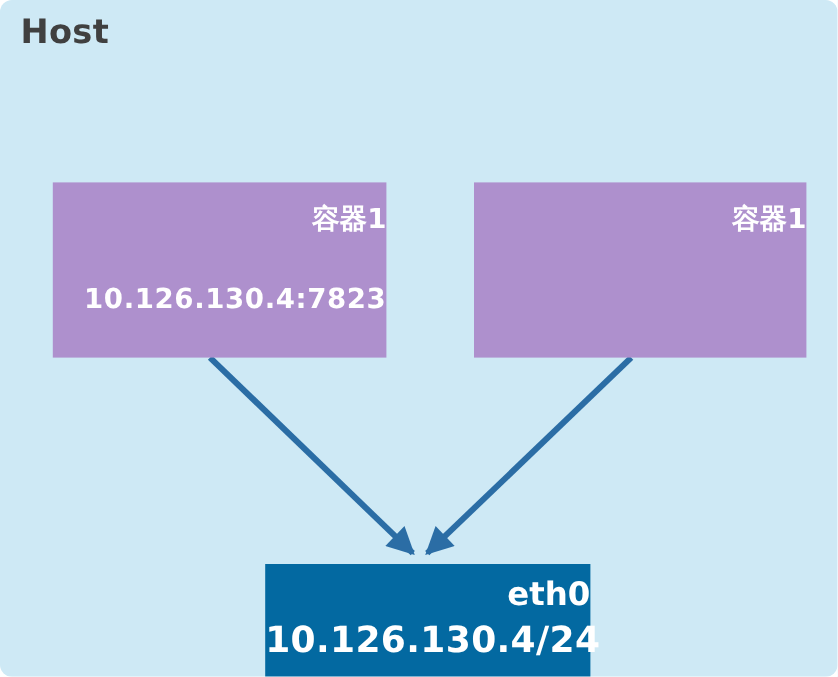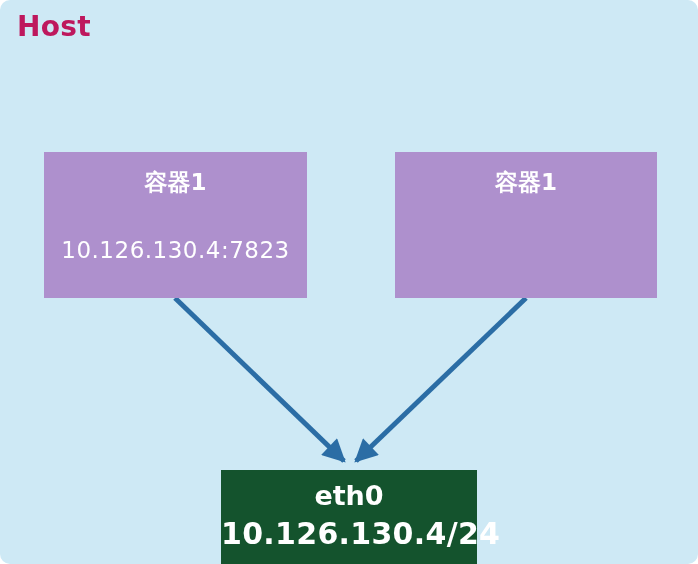--- a/index.html
+++ b/index.html
@@ -16,51 +16,52 @@
     height: 564px;
     border-radius: 10px;
     overflow: hidden;
   }
   .host-label {
     position: absolute;
     left: 17px;
     top: 10px;
     font-size: 28px;
     font-weight: 600;
-    color: #be185d;
+    color: #404040;
     letter-spacing: 0.3px;
   }
   .arrows {
     position: absolute;
     left: 0;
     top: 0;
     pointer-events: none;
   }
   .node {
     position: absolute;
     color: #ffffff;
-    text-align: center;
+    text-align: right;
+    padding-left: 15px;
   }
   .node-left  { left: 44px;  top: 152px; width: 263px; height: 146px; }
   .node-right { left: 395px; top: 152px; width: 262px; height: 146px; }
   .node-title {
     position: absolute;
     top: 15px;
     left: 0;
     width: 100%;
     font-size: 23px;
     font-weight: 700;
   }
   .node-address {
     position: absolute;
     top: 85px;
     left: 0;
     width: 100%;
     font-size: 23px;
-    font-weight: 400;
+    font-weight: 700;
     letter-spacing: 0.5px;
   }
   .eth-node { left: 221px; top: 470px; width: 256px; height: 94px; }
   .eth-title {
     position: absolute;
     top: 10px;
     left: 0;
     width: 100%;
     font-size: 27px;
     font-weight: 700;
@@ -94,18 +95,18 @@
 
   <div class="node node-left" style="background-color: rgb(174, 144, 205);">
     <div class="node-title">容器1</div>
     <div class="node-address">10.126.130.4:7823</div>
   </div>
 
   <div class="node node-right" style="background-color: rgb(174, 144, 205);">
     <div class="node-title">容器1</div>
   </div>
 
-  <div class="node eth-node" style="background-color: #14532d;">
+  <div class="node eth-node" style="background-color: #0369a1;">
     <div class="eth-title">eth0</div>
     <div class="eth-address">10.126.130.4/24</div>
   </div>
 
 </div>
 
 </body></html>

